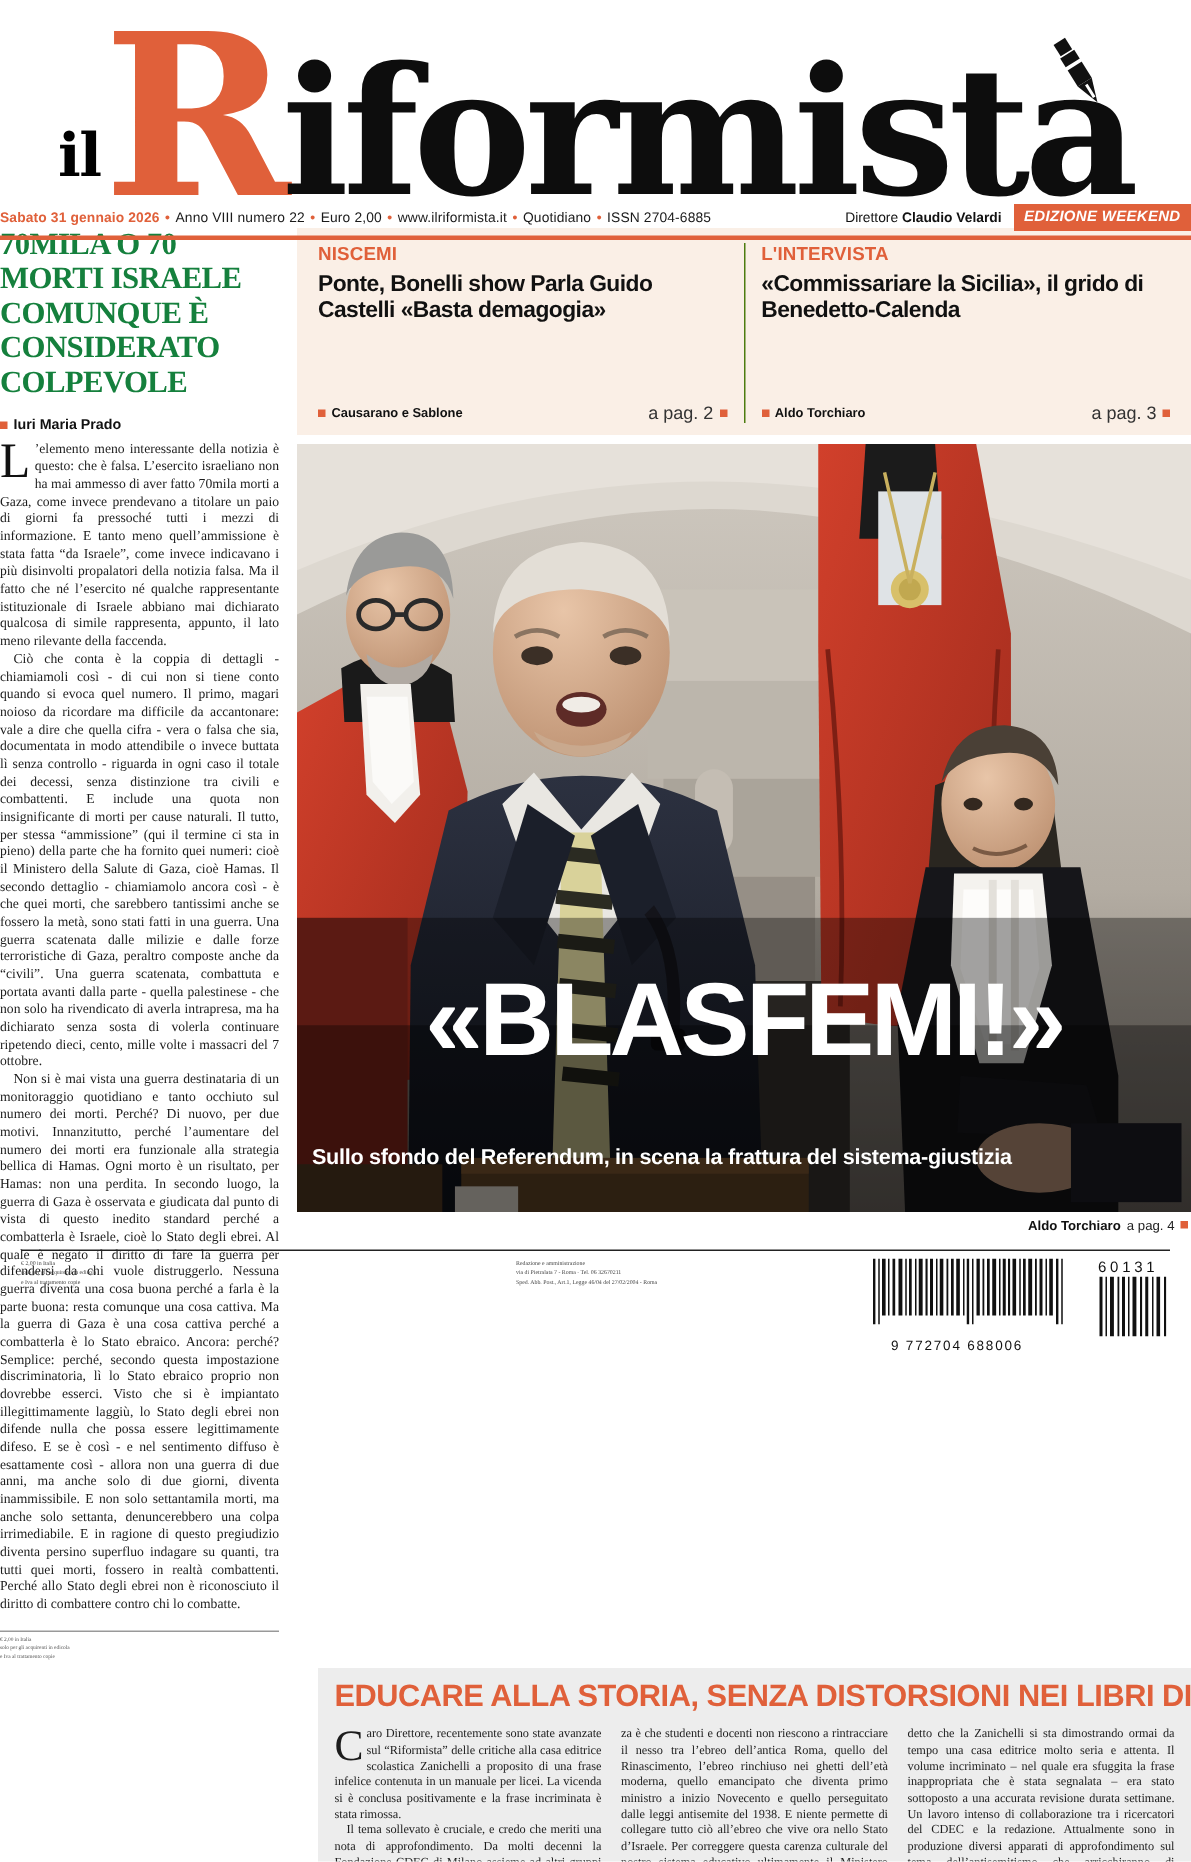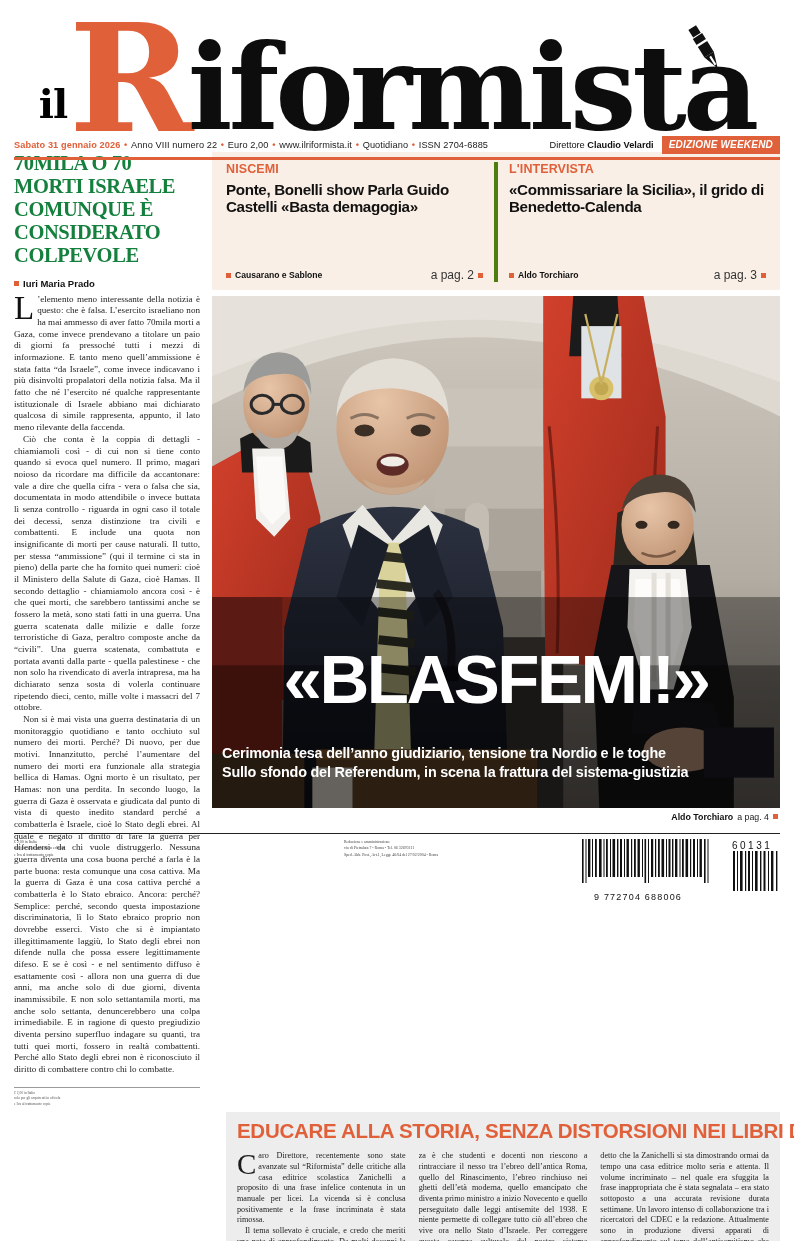--- a/index.html
+++ b/index.html
@@ -11,21 +11,21 @@
     background: #ffffff;
     font-family: "Liberation Sans", sans-serif;
     overflow: hidden;
   }
 
   .page {
     position: relative;
     width: 794px;
     height: 912px;
     background: #ffffff;
-    padding: 0 14px;
+    padding: 0 0;
   }
 
   
   .masthead {
     position: relative;
     height: 140px;
     padding-top: 16px;
   }
   .logo-row {
     display: flex;
@@ -185,21 +185,21 @@
     display: flex;
     padding: 10px 12px 8px 12px;
     height: 138px;
   }
   .teaser {
     flex: 1 1 0;
     padding: 0 11px;
     display: flex;
     flex-direction: column;
   }
-  .teaser + .teaser { border-left: 4px solid #4d7c0f; }
+  .teaser + .teaser { border-left: 1px solid #4d7c0f; }
   .teaser:first-child { padding-left: 2px; }
   .teaser:last-child { padding-right: 2px; }
 
   .kicker {
     color: #E0603A;
     font-weight: 700;
     font-size: 12.5px;
     letter-spacing: .1px;
     text-transform: uppercase;
     margin-bottom: 5px;
@@ -550,21 +550,20 @@
           <rect x="104" y="452" width="220" height="10" fill="#8a6136"></rect>
           <rect x="0" y="456" width="92" height="56" fill="#5a3f26"></rect>
           <rect x="100" y="470" width="40" height="42" fill="#efe9df"></rect>
 
           <rect x="0" y="300" width="566" height="212" fill="#000" opacity="0.36"></rect>
           <rect x="0" y="368" width="566" height="144" fill="#000" opacity="0.34"></rect>
         </svg>
 
         <div class="hero-headline">«BLASFEMI!»</div>
         <div class="hero-sub">
-          <div>Cerimonia tesa dell’anno giudiziario, tensione tra Nordio e le toghe</div>
           <div>Sullo sfondo del Referendum, in scena la frattura del sistema-giustizia</div>
         </div>
       </div>
 
       <div class="photo-credit-row">
         <span class="credit-name">Aldo Torchiaro</span>
         <span class="credit-page">a pag. 4</span>
         <span class="sq"></span>
       </div>
 

